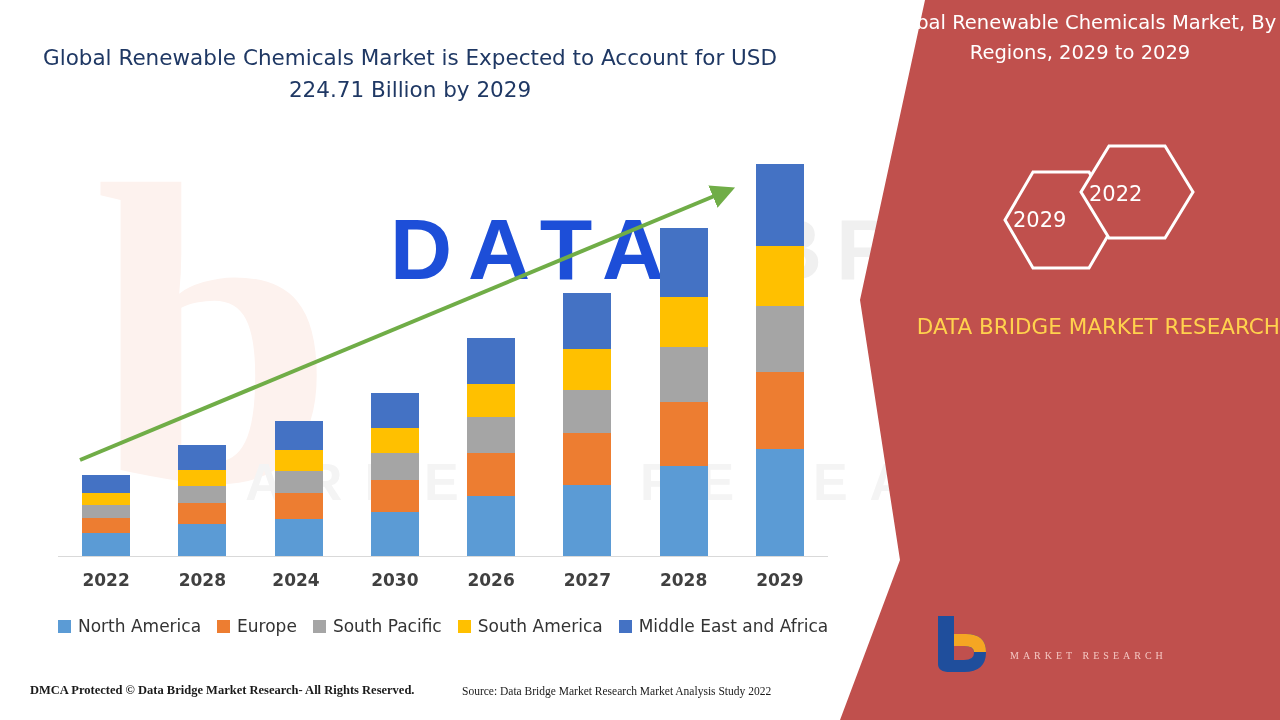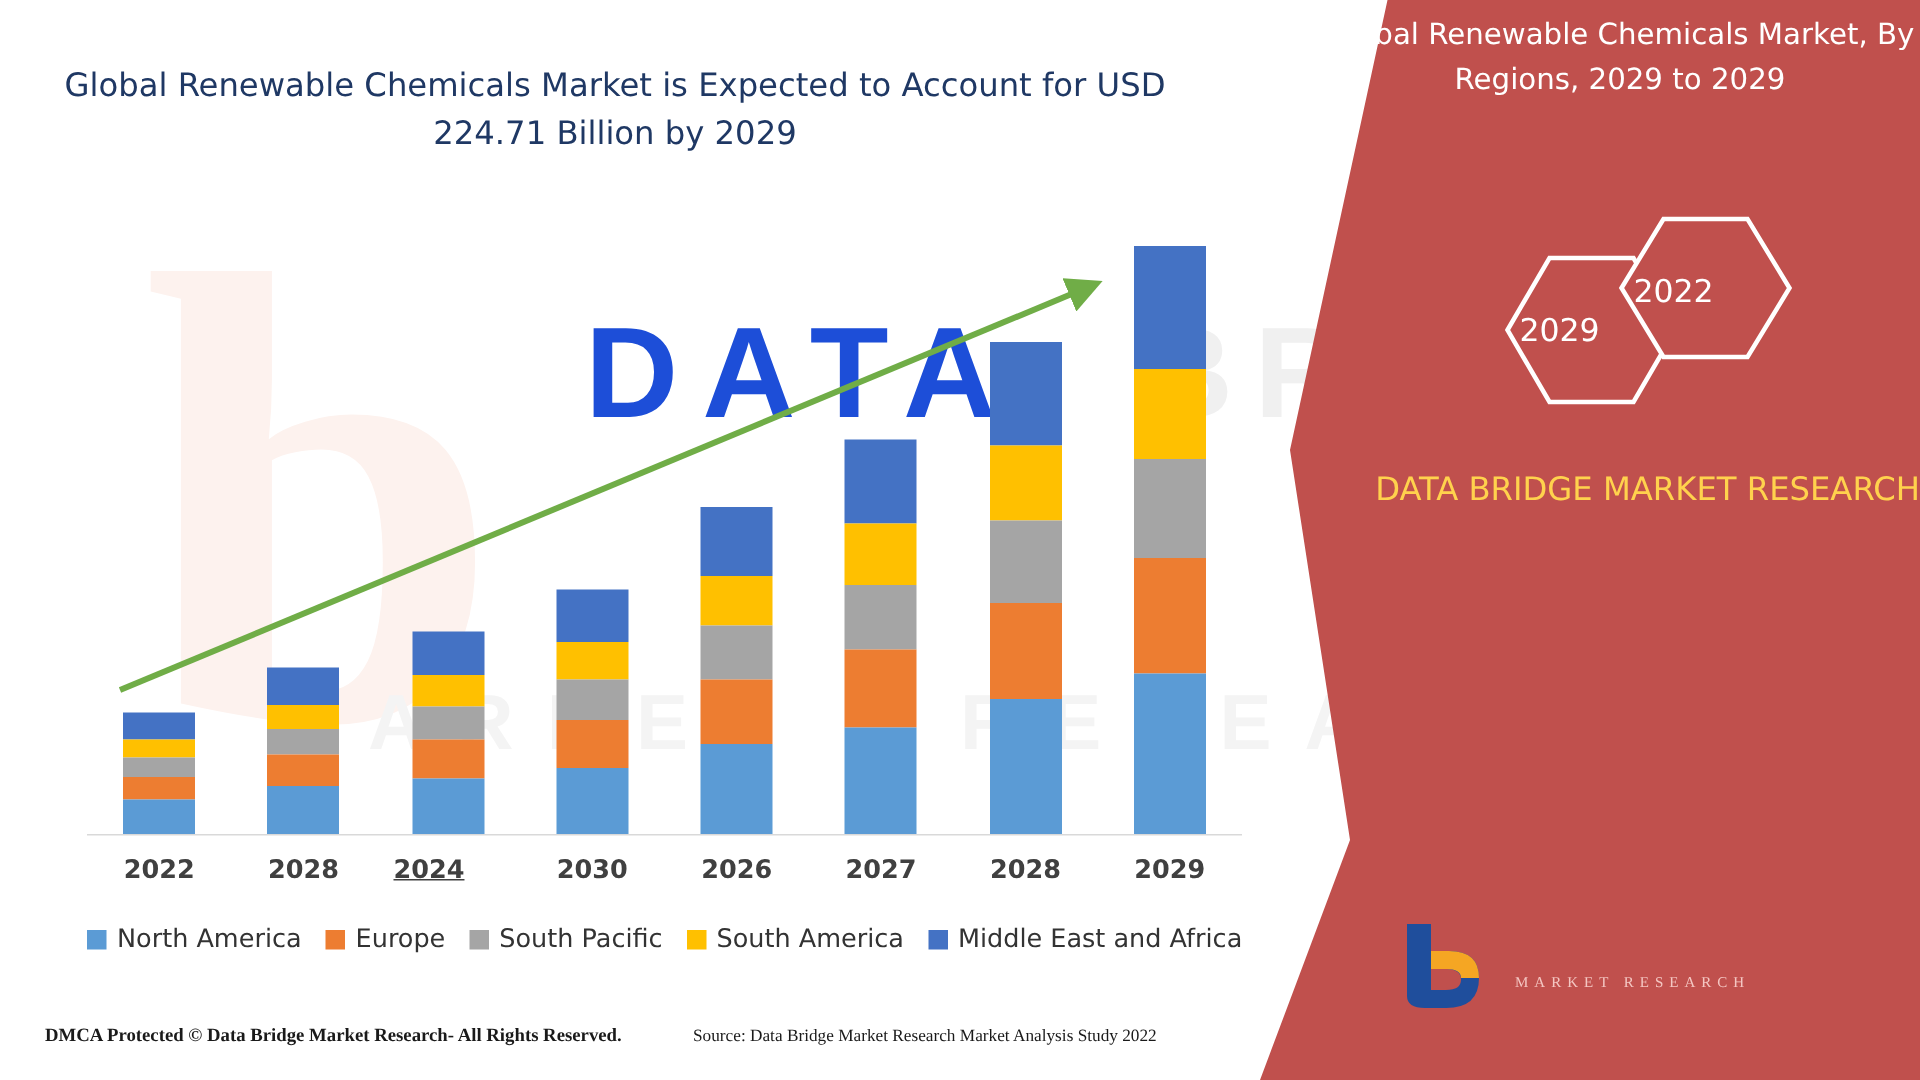--- a/index.html
+++ b/index.html
@@ -337,21 +337,21 @@
       </marker>
     </defs>
     <line x1="22" y1="310" x2="666" y2="42" stroke="#70ad47" stroke-width="4" marker-end="url(#arrowhead)"></line>
   </svg>
 
   <div id="axis-line"></div>
 
   <div id="x-labels">
       <div class="x-label" style="left: 3.125px;">2022</div>
       <div class="x-label" style="left: 99.375px;">2028</div>
-      <div class="x-label" style="left: 183px; text-decoration: underline;">2024</div>
+      <div class="x-label" style="left: 193px;">2024</div>
       <div class="x-label" style="left: 291.875px;">2030</div>
       <div class="x-label" style="left: 388.125px;">2026</div>
       <div class="x-label" style="left: 484.375px;">2027</div>
       <div class="x-label" style="left: 580.625px;">2028</div>
       <div class="x-label" style="left: 676.875px;">2029</div>
     </div>
 
   <div id="legend">
       <div class="legend-item">
         <span class="legend-swatch" style="background: rgb(91, 155, 213);"></span>

